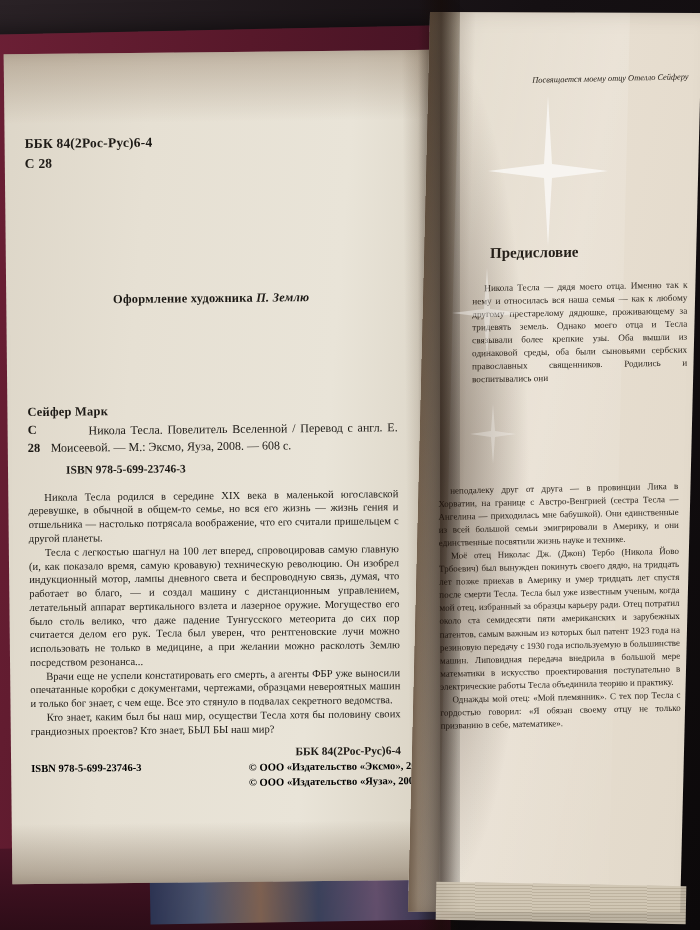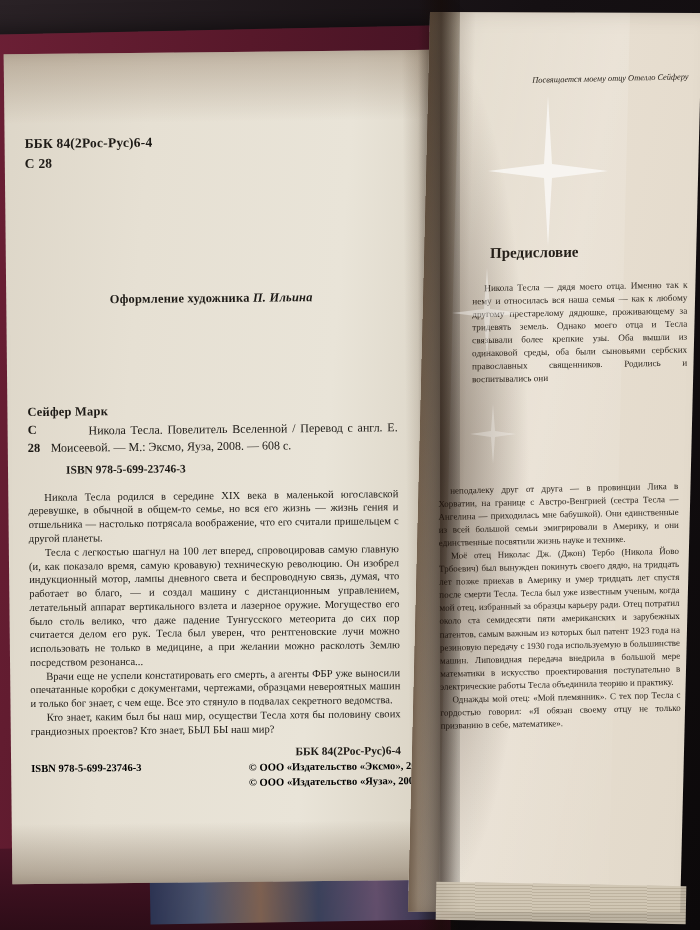--- a/index.html
+++ b/index.html
@@ -303,21 +303,21 @@
     <div class="left-top-shade"></div>
     <div class="left-bottom-shade"></div>
 
     <div class="lp-content">
       <div class="bbk">
         <div>ББК 84(2Рос-Рус)6-4</div>
         <div>С 28</div>
       </div>
 
       <div class="designer">
-        <span>Оформление художника </span><i>П. Ильина</i>
+        <span>Оформление художника </span><i>П. Землю</i>
       </div>
 
       <div class="cip">
         <div class="author">Сейфер Марк</div>
         <div style="display:flex; gap:8px;">
           <span class="sigil">С 28</span>
           <span class="desc">Никола Тесла. Повелитель Вселенной / Перевод с англ. Е. Моисеевой. — М.: Эксмо, Яуза, 2008. — 608 с.</span>
         </div>
         <div class="isbn">ISBN 978-5-699-23746-3</div>
       </div>

